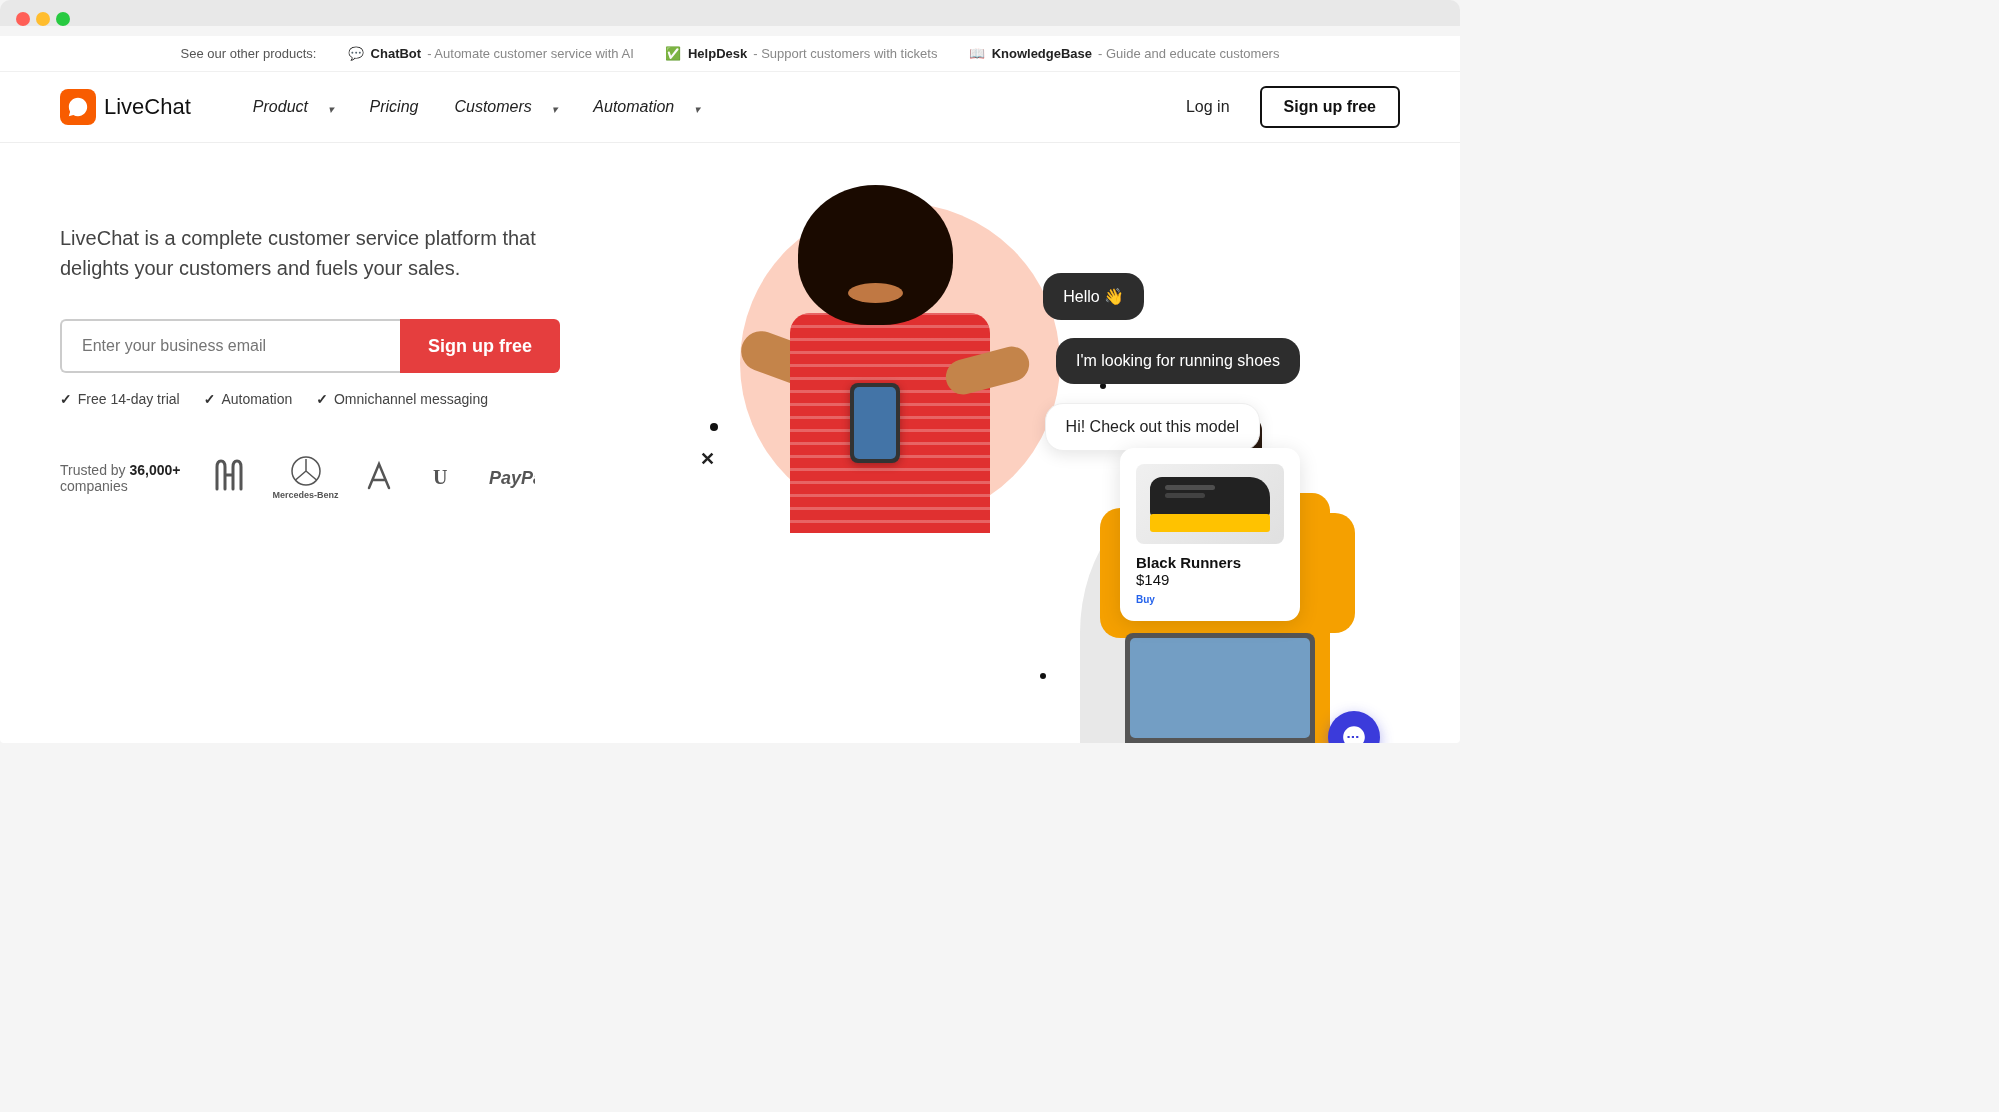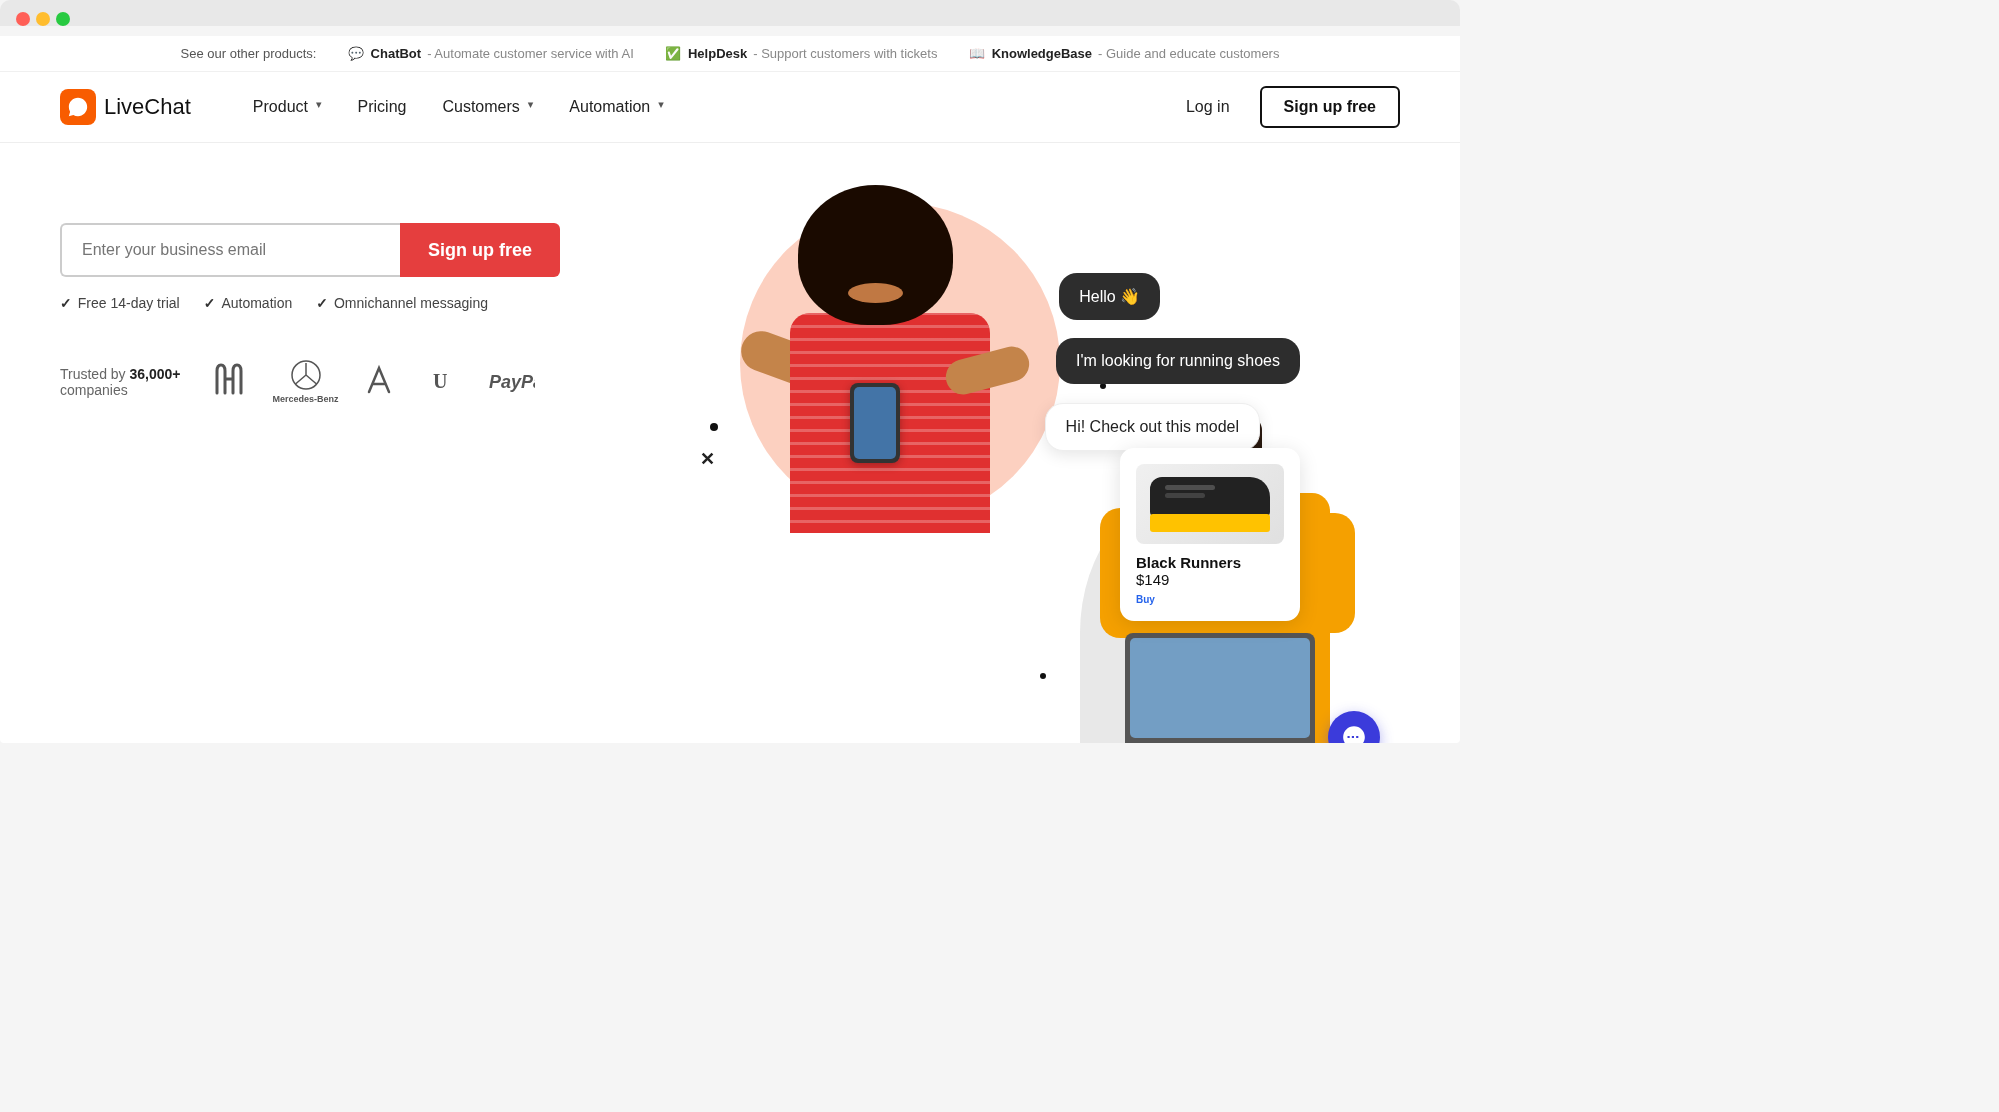--- a/index.html
+++ b/index.html
@@ -65,25 +65,26 @@
       display: flex; align-items: center; justify-content: center;
     }
     .logo-icon svg { width: 22px; height: 22px; }
     .logo-text {
       font-size: 22px; font-weight: 400; color: #111;
     }
     .nav-links {
       display: flex; align-items: center; gap: 8px; flex: 1;
     }
     .nav-item {
-      display: flex; align-items: flex-start; gap: 8px;
+      display: flex; align-items: flex-end; gap: 20px;
       padding: 8px 14px;
       font-size: 16px; font-weight: 500; color: #222;
       cursor: pointer;
       border-radius: 6px;
+      font-style: italic;
     }
     .nav-chevron { font-size: 11px; color: #555; }
     .nav-actions {
       display: flex; align-items: center; gap: 16px; margin-left: auto;
     }
     .btn-login {
       font-size: 16px; font-weight: 500; color: #222;
       background: none; border: none; cursor: pointer; padding: 8px 14px;
     }
     .btn-signup-nav {
@@ -207,21 +208,21 @@
       position: absolute;
       background: #2d2d2d;
       color: #fff;
       border-radius: 18px;
       padding: 14px 20px;
       font-size: 16px;
       font-weight: 500;
       z-index: 10;
       white-space: nowrap;
     }
-    .chat-bubble-1 { top: 90px; right: 200px; }
+    .chat-bubble-1 { top: 90px; right: 216px; }
     .chat-bubble-2 { top: 155px; right: 60px; }
     .chat-bubble-3 {
       background: #fff;
       color: #222;
       border: 1px solid #eee;
       box-shadow: 0 4px 16px rgba(0,0,0,0.1);
       top: 220px; right: 100px;
     }
     .chat-product-card {
       position: absolute;
@@ -343,20 +344,21 @@
 
     <div class="nav-actions">
       <button class="btn-login">Log in</button>
       <button class="btn-signup-nav">Sign up free</button>
     </div>
   </nav>
 
   <div class="hero">
 
     <div class="hero-left">
+      <p class="hero-subtitle">LiveChat is a complete customer service platform that delights your customers and fuels your sales.</p>
 
       <div class="email-form">
         <input type="email" class="email-input" placeholder="Enter your business email" style="">
         <button class="btn-signup-hero">Sign up free</button>
       </div>
 
       <div class="hero-checks">
         <div class="check-item">
           <span class="check-mark">✓</span>
           <span>Free 14-day trial</span>

